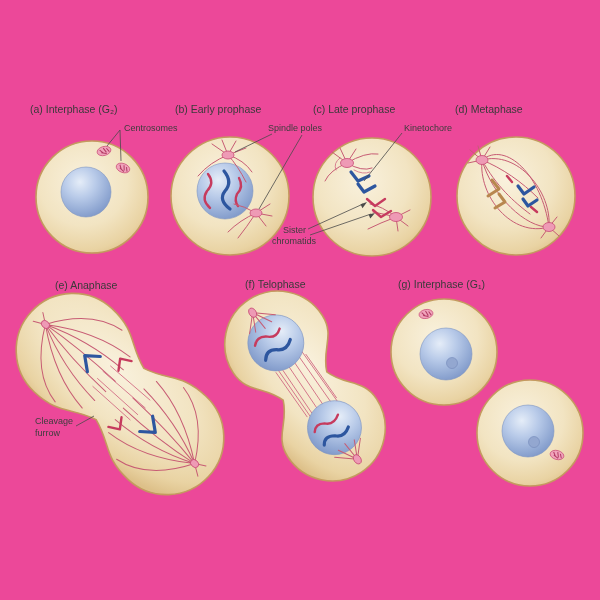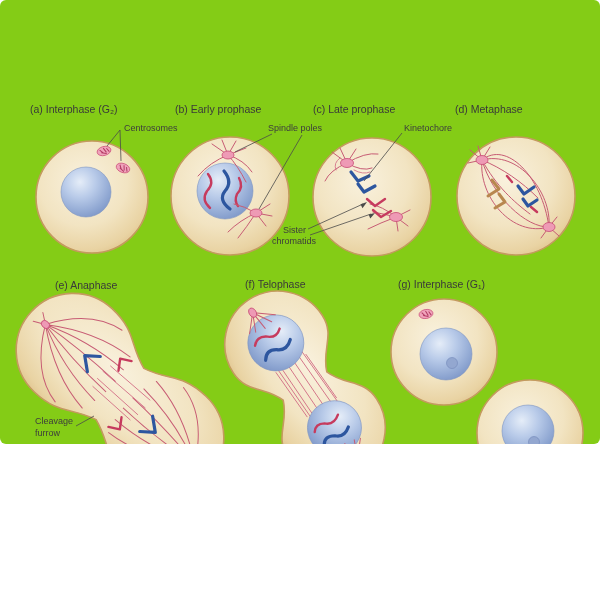--- a/index.html
+++ b/index.html
@@ -1,17 +1,17 @@
 <!DOCTYPE html>
 <html><head>
 <meta charset="utf-8">
 <style>
   html,body{margin:0;padding:0;background:#fff;}
-  .stage{position:relative;width:600px;height:444px;background:#84cc16;overflow:hidden;
-         font-family:"Liberation Sans",sans-serif;border-radius:6px;}
+  .stage{position:relative;width:600px;height:600px;background:#ec4899;overflow:hidden;
+         font-family:"Liberation Sans",sans-serif;}
   svg{display:block;font-family:"Liberation Sans",sans-serif;}
   .title{font-size:10.5px;fill:#3a3a3a;}
   .ann{font-size:9px;fill:#3d3d3d;}
   .cell{fill:url(#cellG);stroke:#c49a5f;stroke-width:1.6;}
   .nuc{fill:url(#nucG);stroke:#7e95c2;stroke-width:.6;}
   .fib{stroke:#c75c74;stroke-width:1;fill:none;stroke-linecap:round;}
   .fib2{stroke:#d4768a;stroke-width:.9;fill:none;stroke-linecap:round;}
   .chB{stroke:#2d569f;stroke-width:3.2;fill:none;stroke-linecap:round;stroke-linejoin:round;}
   .chR{stroke:#c63b5e;stroke-width:2.4;fill:none;stroke-linecap:round;stroke-linejoin:round;}
   .chT{stroke:#b8874f;stroke-width:3;fill:none;stroke-linecap:round;stroke-linejoin:round;}

